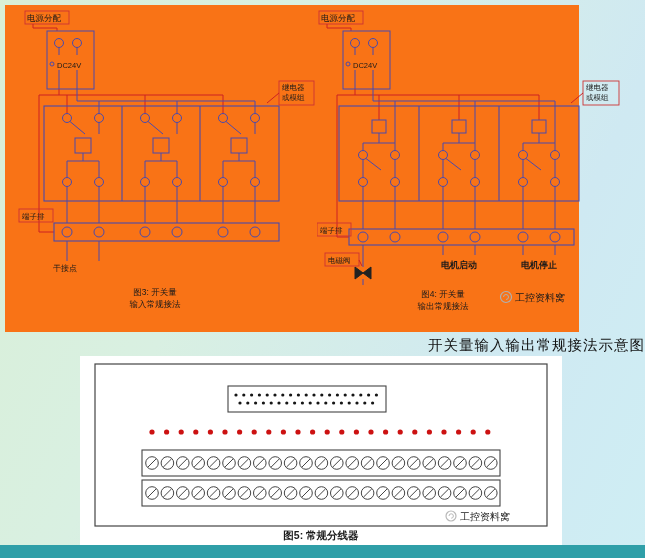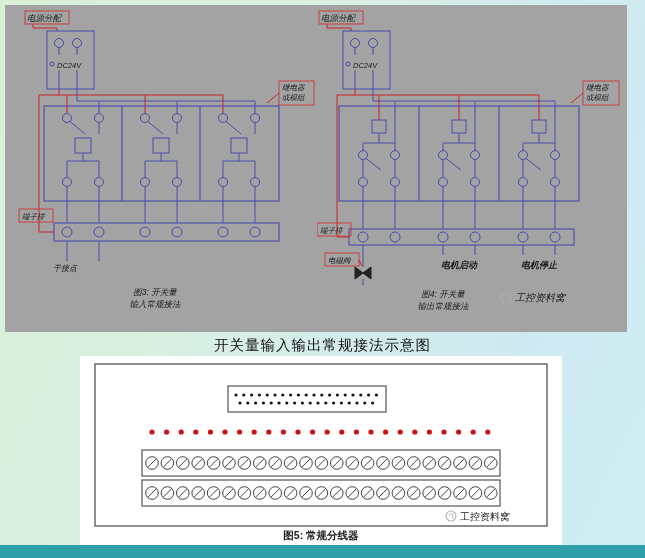--- a/index.html
+++ b/index.html
@@ -3,30 +3,29 @@
 <meta charset="utf-8">
 <style>
   html,body{margin:0;padding:0;}
   body{
     width:645px;height:558px;overflow:hidden;position:relative;
     font-family:"Liberation Sans",sans-serif;
     background:linear-gradient(115deg,#d9efd6 0%,#d9f0e2 35%,#cfe9f2 75%,#cfeef4 100%);
   }
   .stage{position:absolute;inset:0;}
   .page-top{
-    position:absolute;left:5px;top:5px;width:622px;height:327px;
-    background:#a3a3a3;
-    font-style:italic;
+    position:absolute;left:5px;top:5px;width:574px;height:327px;
+    background:#f97316;
   }
   .page-top svg{position:absolute;top:0;}
   #svg-input{left:12px;}
   #svg-output{left:312px;}
   .title-strip{
     position:absolute;left:0;top:334px;width:100%;height:22px;
-    text-align:center;font-size:14.5px;color:#111;line-height:22px;
+    text-align:right;font-size:14.5px;color:#111;line-height:22px;
     letter-spacing:1px;
   }
   .page-bottom{
     position:absolute;left:80px;top:356px;width:482px;height:190px;
     background:#ffffff;
   }
   .footer-bar{
     position:absolute;left:0;bottom:0;width:100%;height:13px;
     background:#2f9fa8;
   }

